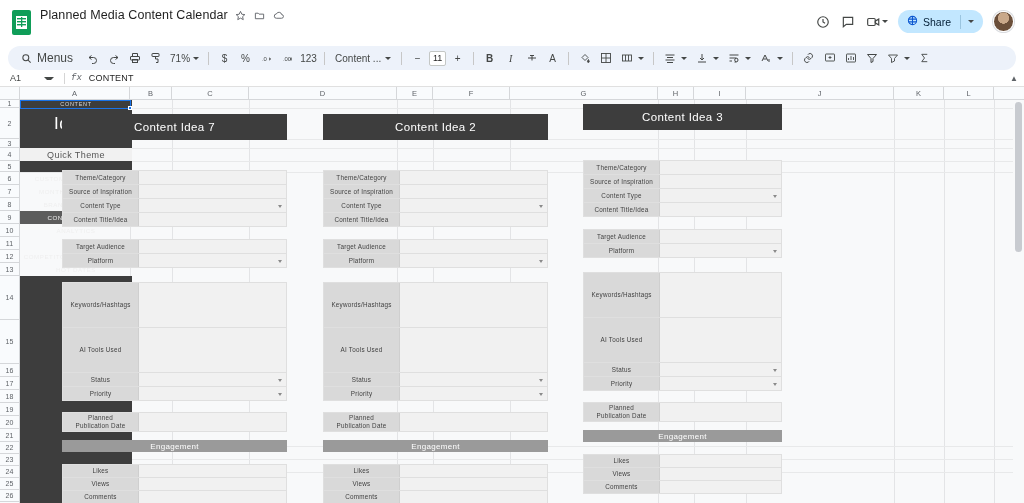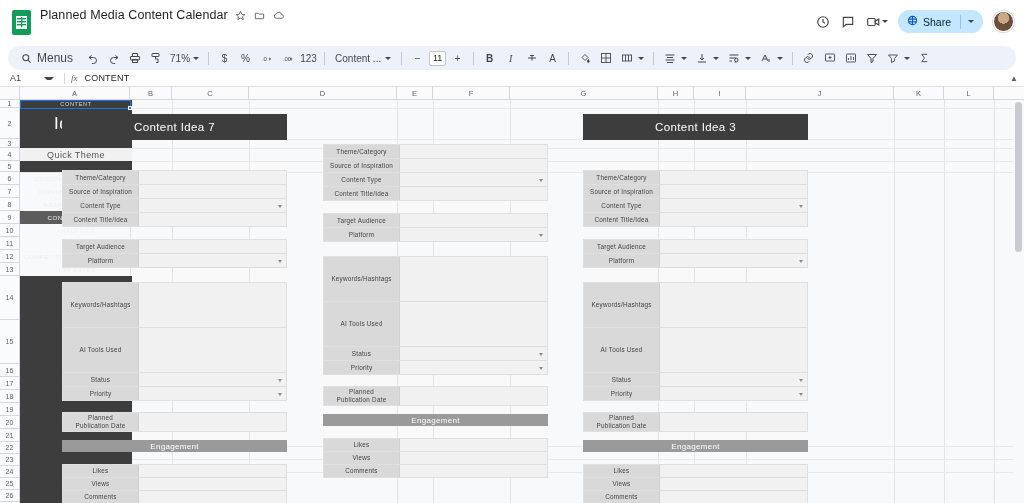--- a/index.html
+++ b/index.html
@@ -57,21 +57,21 @@
   .fsize-box { width:17px; height:15px; border:1px solid #c4c7c5; border-radius:2px; display:flex; align-items:center; justify-content:center; background:#fff;}
   .fsize-box span { font-size:9px; color:#1f1f1f; }
   .tbl-txt { font-size:10px; color:#444746; font-weight:700; }
   .tbl-txt.ital { font-style: italic; font-weight:400; }
 
   
   .formulabar { height: 17px; display: flex; align-items: center; padding: 0 6px; background:#fff; border-bottom:1px solid #e0e0e0;}
   .namebox { width: 52px; display:flex; align-items:center; justify-content:space-between; padding-right:4px;}
   .namebox span { font-size: 9px; color: #444746; padding-left:4px;}
   .fx-sep { width:1px; height:11px; background:#d5d5d5; margin:0 6px; }
-  .fx-ico { font-size:9px; color:#5f6368; font-style:italic; font-family:Liberation Serif, serif; }
+  .fx-ico { font-size:9px; color:#5f6368; font-style:italic; font-family:Liberation Mono, monospace; }
   .fx-val { font-size: 9px; color: #1f1f1f; margin-left: 7px; letter-spacing:.2px;}
   .collapse-caret { margin-left:auto; color:#5f6368; font-size:8px; }
 
   
   .gridwrap { position: relative; height: 428px; background: #fff; overflow: hidden; }
   .colhdr { display: flex; height: 13px; background: #f9fbfd; border-bottom: 1px solid #d5d7da; }
   .corner { width: 20px; border-right: 1px solid #d5d7da; flex:none; background:#f9fbfd;}
   .colhdr .cell {
     border-right: 1px solid #d5d7da; font-size: 7.5px; color: #5f6368;
     display: flex; align-items: center; justify-content: center; flex:none;
@@ -559,20 +559,21 @@
             </div>
           <div class="frow">
               <div class="flabel" style="width:76px;height:12px">Comments</div>
               <div class="fval"></div>
             </div>
 
         </div>
       </div>
 
       <div class="card" style="left:303px;top:14px;width:225px">
+        <div class="card-hdr">Content Idea 2</div>
         <div style="height:30px"></div>
         <div class="fgrp">
           <div class="frow">
               <div class="flabel" style="width:76px;height:13px">Theme/Category</div>
               <div class="fval"></div>
             </div>
           <div class="frow">
               <div class="flabel" style="width:76px;height:13px">Source of Inspiration</div>
               <div class="fval"></div>
             </div>
@@ -636,21 +637,21 @@
               <div class="fval"></div>
             </div>
           <div class="frow">
               <div class="flabel" style="width:76px;height:12px">Comments</div>
               <div class="fval"></div>
             </div>
 
         </div>
       </div>
 
-      <div class="card" style="left:563px;top:14px;width:225px">
+      <div class="card" style="left:563px;top:4px;width:199px">
         <div class="card-hdr">Content Idea 3</div>
         <div style="height:30px"></div>
         <div class="fgrp">
           <div class="frow">
               <div class="flabel" style="width:76px;height:13px">Theme/Category</div>
               <div class="fval"></div>
             </div>
           <div class="frow">
               <div class="flabel" style="width:76px;height:13px">Source of Inspiration</div>
               <div class="fval"></div>

